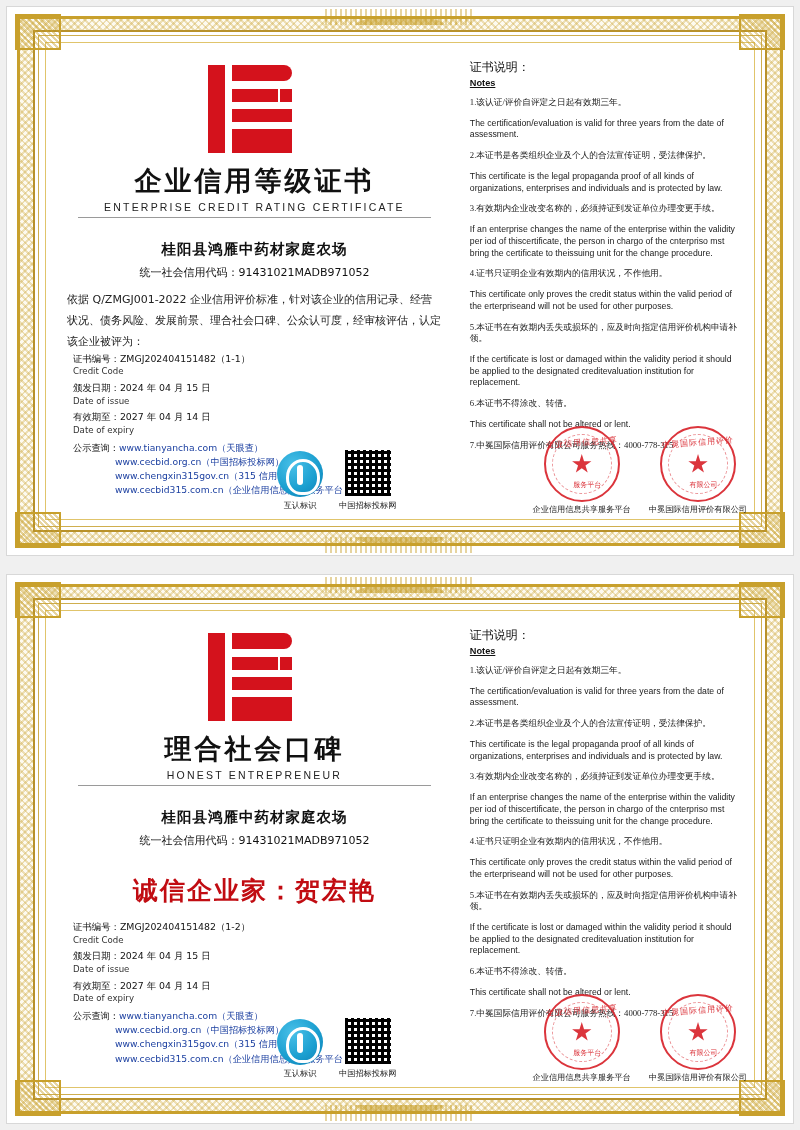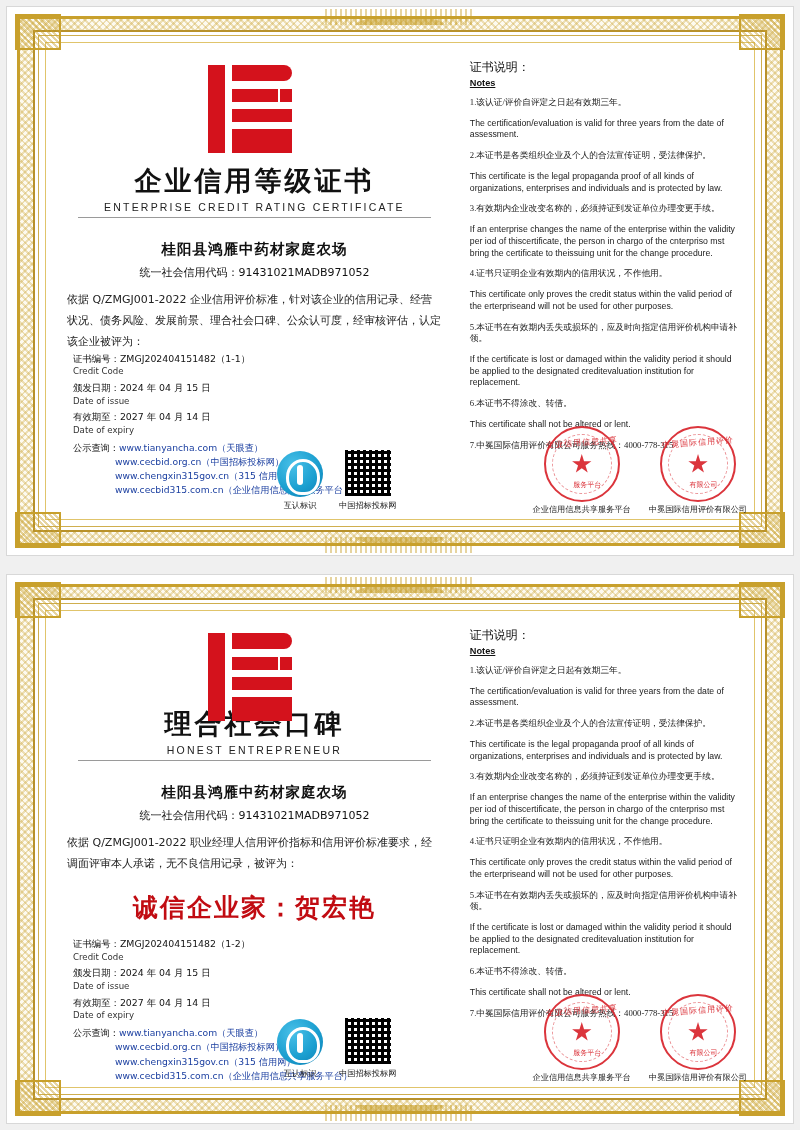--- a/index.html
+++ b/index.html
@@ -454,21 +454,20 @@
             <span class="bar b2"></span>
             <span class="bar b3"></span>
           <span class="bar b4"></span>
             <span class="bar b5"></span>
             <span class="bar b6"></span>
         </div>
         <div class="title-cn">理合社会口碑</div>
         <div class="title-en">HONEST ENTREPRENEUR</div>
         <div class="company">桂阳县鸿雁中药材家庭农场</div>
         <div class="credit-code">统一社会信用代码：91431021MADB971052</div>
-        <div class="statement">依据 Q/ZMGJ001-2022 职业经理人信用评价指标和信用评价标准要求，经调面评审本人承诺，无不良信用记录，被评为：</div>
         <div class="grade honest">诚信企业家：贺宏艳</div>
 
         <div class="fields">
           <div class="field-row">证书编号：ZMGJ202404151482（1-2）</div>
           <div class="field-sub">Credit Code</div>
           <div class="field-row">颁发日期：2024 年 04 月 15 日</div>
           <div class="field-sub">Date of issue</div>
           <div class="field-row">有效期至：2027 年 04 月 14 日</div>
           <div class="field-sub">Date of expiry</div>
 

